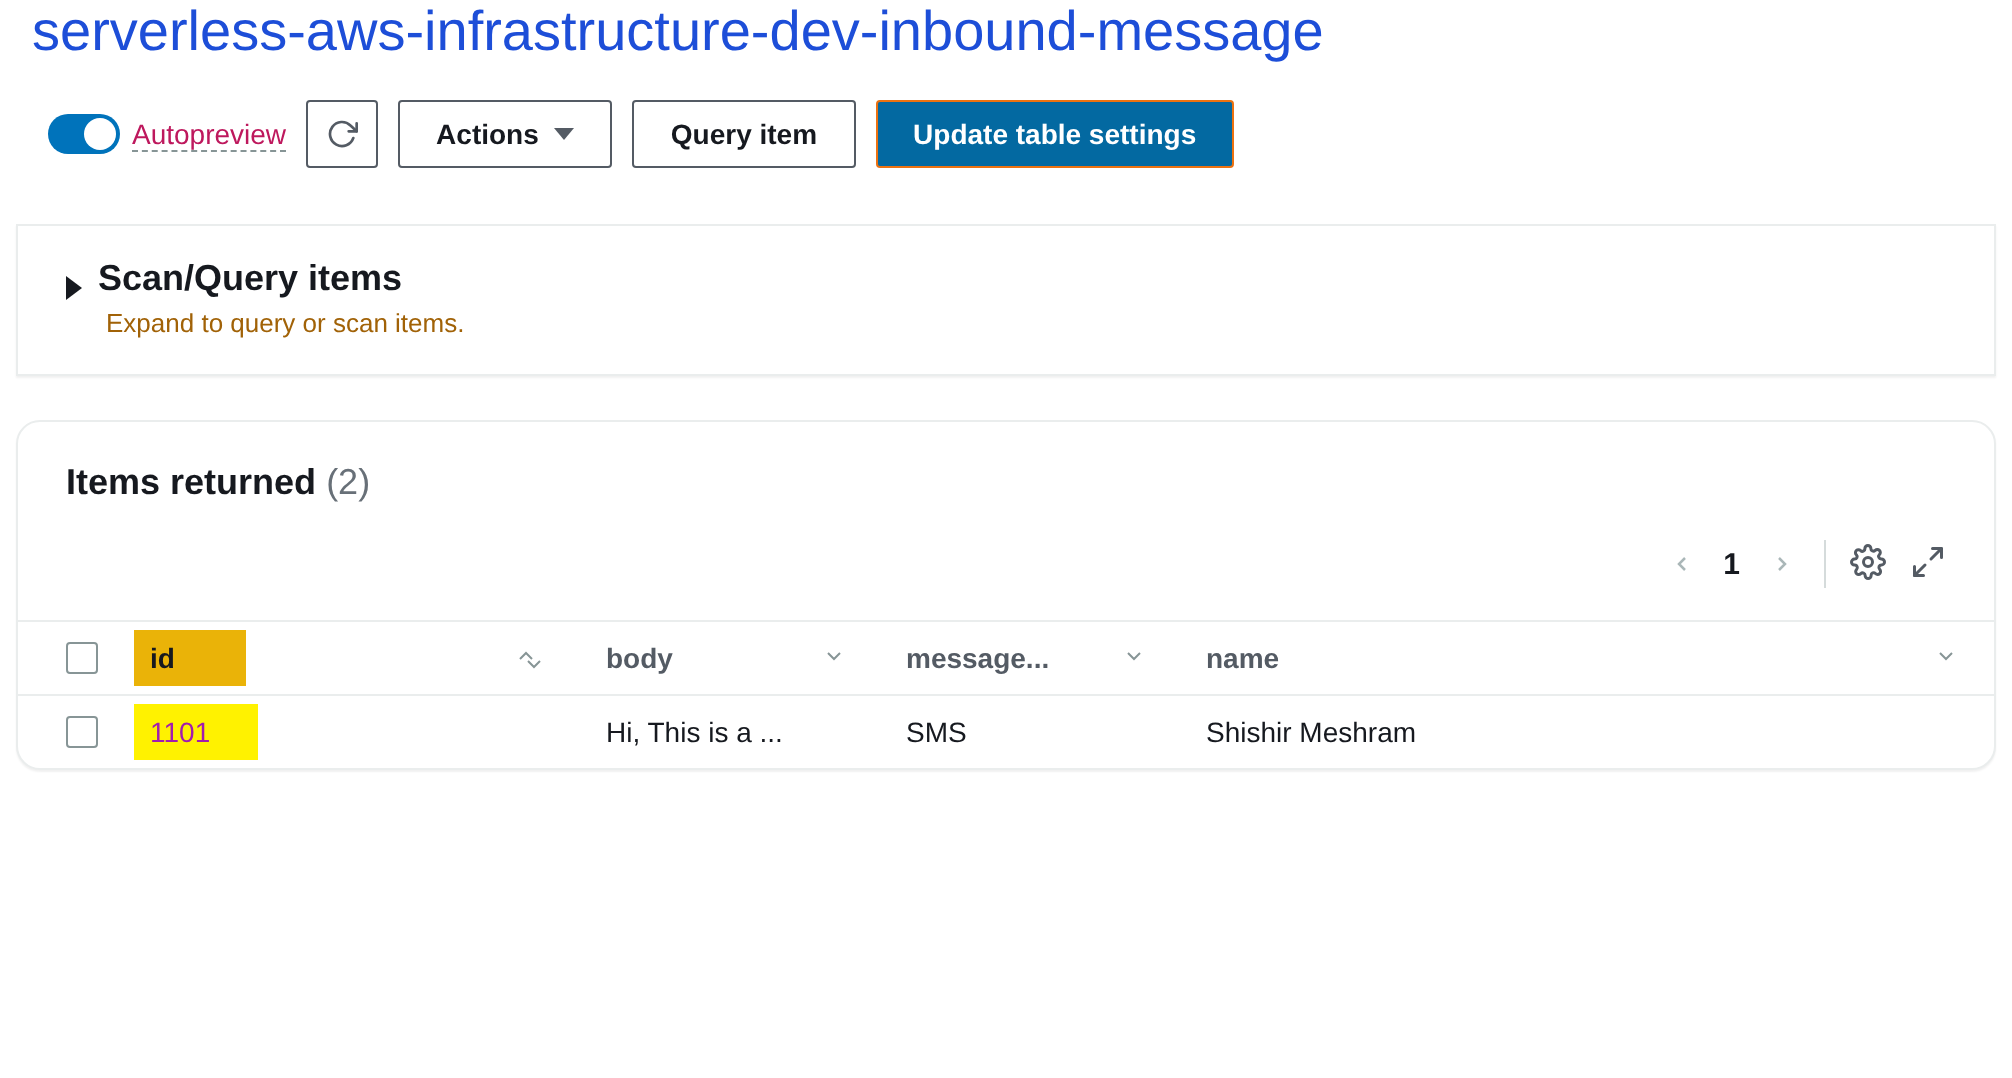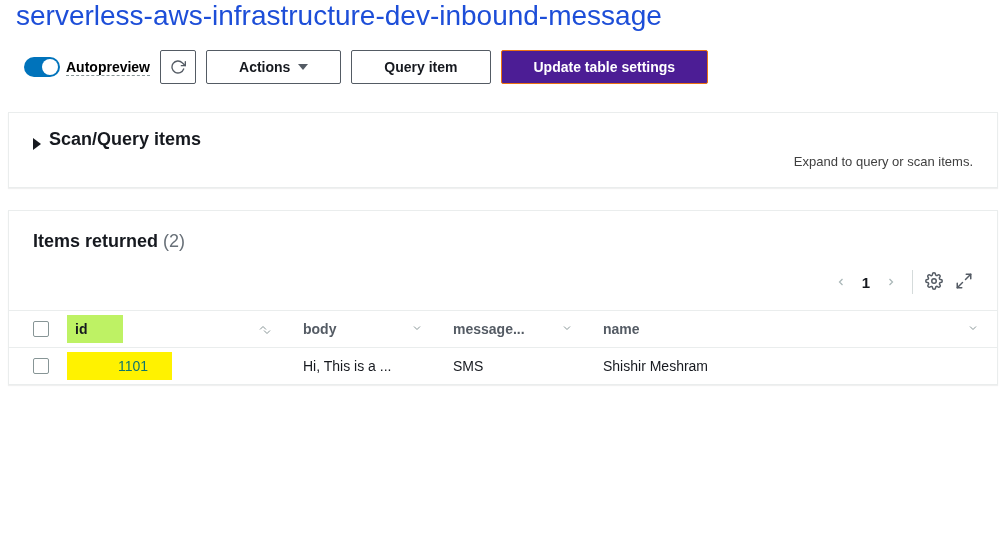--- a/index.html
+++ b/index.html
@@ -40,42 +40,41 @@
       content: "";
       position: absolute;
       right: 2px;
       top: 2px;
       width: 16px;
       height: 16px;
       background: #fff;
       border-radius: 50%;
     }
     .autopreview-label {
-      color: #000000;
+      color: #be185d;
       border-bottom: 1px dashed #879596;
       cursor: default;
-      font-weight: bold;
     }
     .btn {
       height: 34px;
-      padding: 0 32px;
+      padding: 0 18px;
       border: 1px solid #545b64;
       background: #fff;
       border-radius: 2px;
       color: #16191f;
       font-size: 14px;
       font-weight: 700;
       display: flex;
       align-items: center;
       gap: 8px;
       cursor: pointer;
     }
     .btn.icon-btn { padding: 0 9px; }
     .btn.orange {
-      background: #4c1d95;
+      background: #0369a1;
       border-color: #ec7211;
       color: #fff;
     }
     .caret-down {
       width: 0; height: 0;
       border-left: 5px solid transparent;
       border-right: 5px solid transparent;
       border-top: 6px solid #545b64;
     }
     .panel {
@@ -87,28 +86,28 @@
     .scan-query {
       padding: 16px 24px 18px 24px;
     }
     .sq-head {
       display: flex;
       align-items: flex-end;
       gap: 8px;
       cursor: pointer;
     }
     .sq-title { font-size: 18px; font-weight: 700; }
-    .sq-sub { margin-left: 20px; color: #404040; margin-top: 4px; font-size: 13px; text-align: right; }
+    .sq-sub { margin-left: 20px; color: #a16207; margin-top: 4px; font-size: 13px; }
     .triangle-right {
       width: 0; height: 0;
       border-top: 6px solid transparent;
       border-bottom: 6px solid transparent;
       border-left: 8px solid #16191f;
     }
-    .items-panel { padding: 20px 0 0 0; }
+    .items-panel { padding: 20px 0 0 0; border-radius: 12px; }
     .items-header {
       font-size: 18px;
       font-weight: 700;
       padding: 0 24px 18px 24px;
     }
     .items-header .count { color: #687078; font-weight: 400; }
     .table-controls {
       display: flex;
       justify-content: flex-end;
       align-items: center;
@@ -159,28 +158,28 @@
       padding-right: 6px;
     }
     .sort-icon svg { stroke: #879596; }
     .id-highlight {
       background: #fff200;
       display: inline-block;
       padding: 6px 24px 6px 8px;
       margin: -6px 0 -6px -6px;
     }
     th .id-head-bg {
-      background: #bef264;
+      background: #eab308;
       display: inline-block;
       padding: 6px 36px 6px 8px;
       margin: -6px 0 -6px -6px;
       font-weight: 700;
       color: #16191f;
     }
-    .id-link { color: #0f766e; margin-left: 43px; }
+    .id-link { color: #a21caf; }
     .refresh-svg { stroke: #545b64; }
   </style>
 </head>
 <body>
 
 <h1 class="page-title">serverless-aws-infrastructure-dev-inbound-message</h1>
 
 <div class="toolbar">
   <div class="toggle-wrap">
     <div class="toggle"></div>

